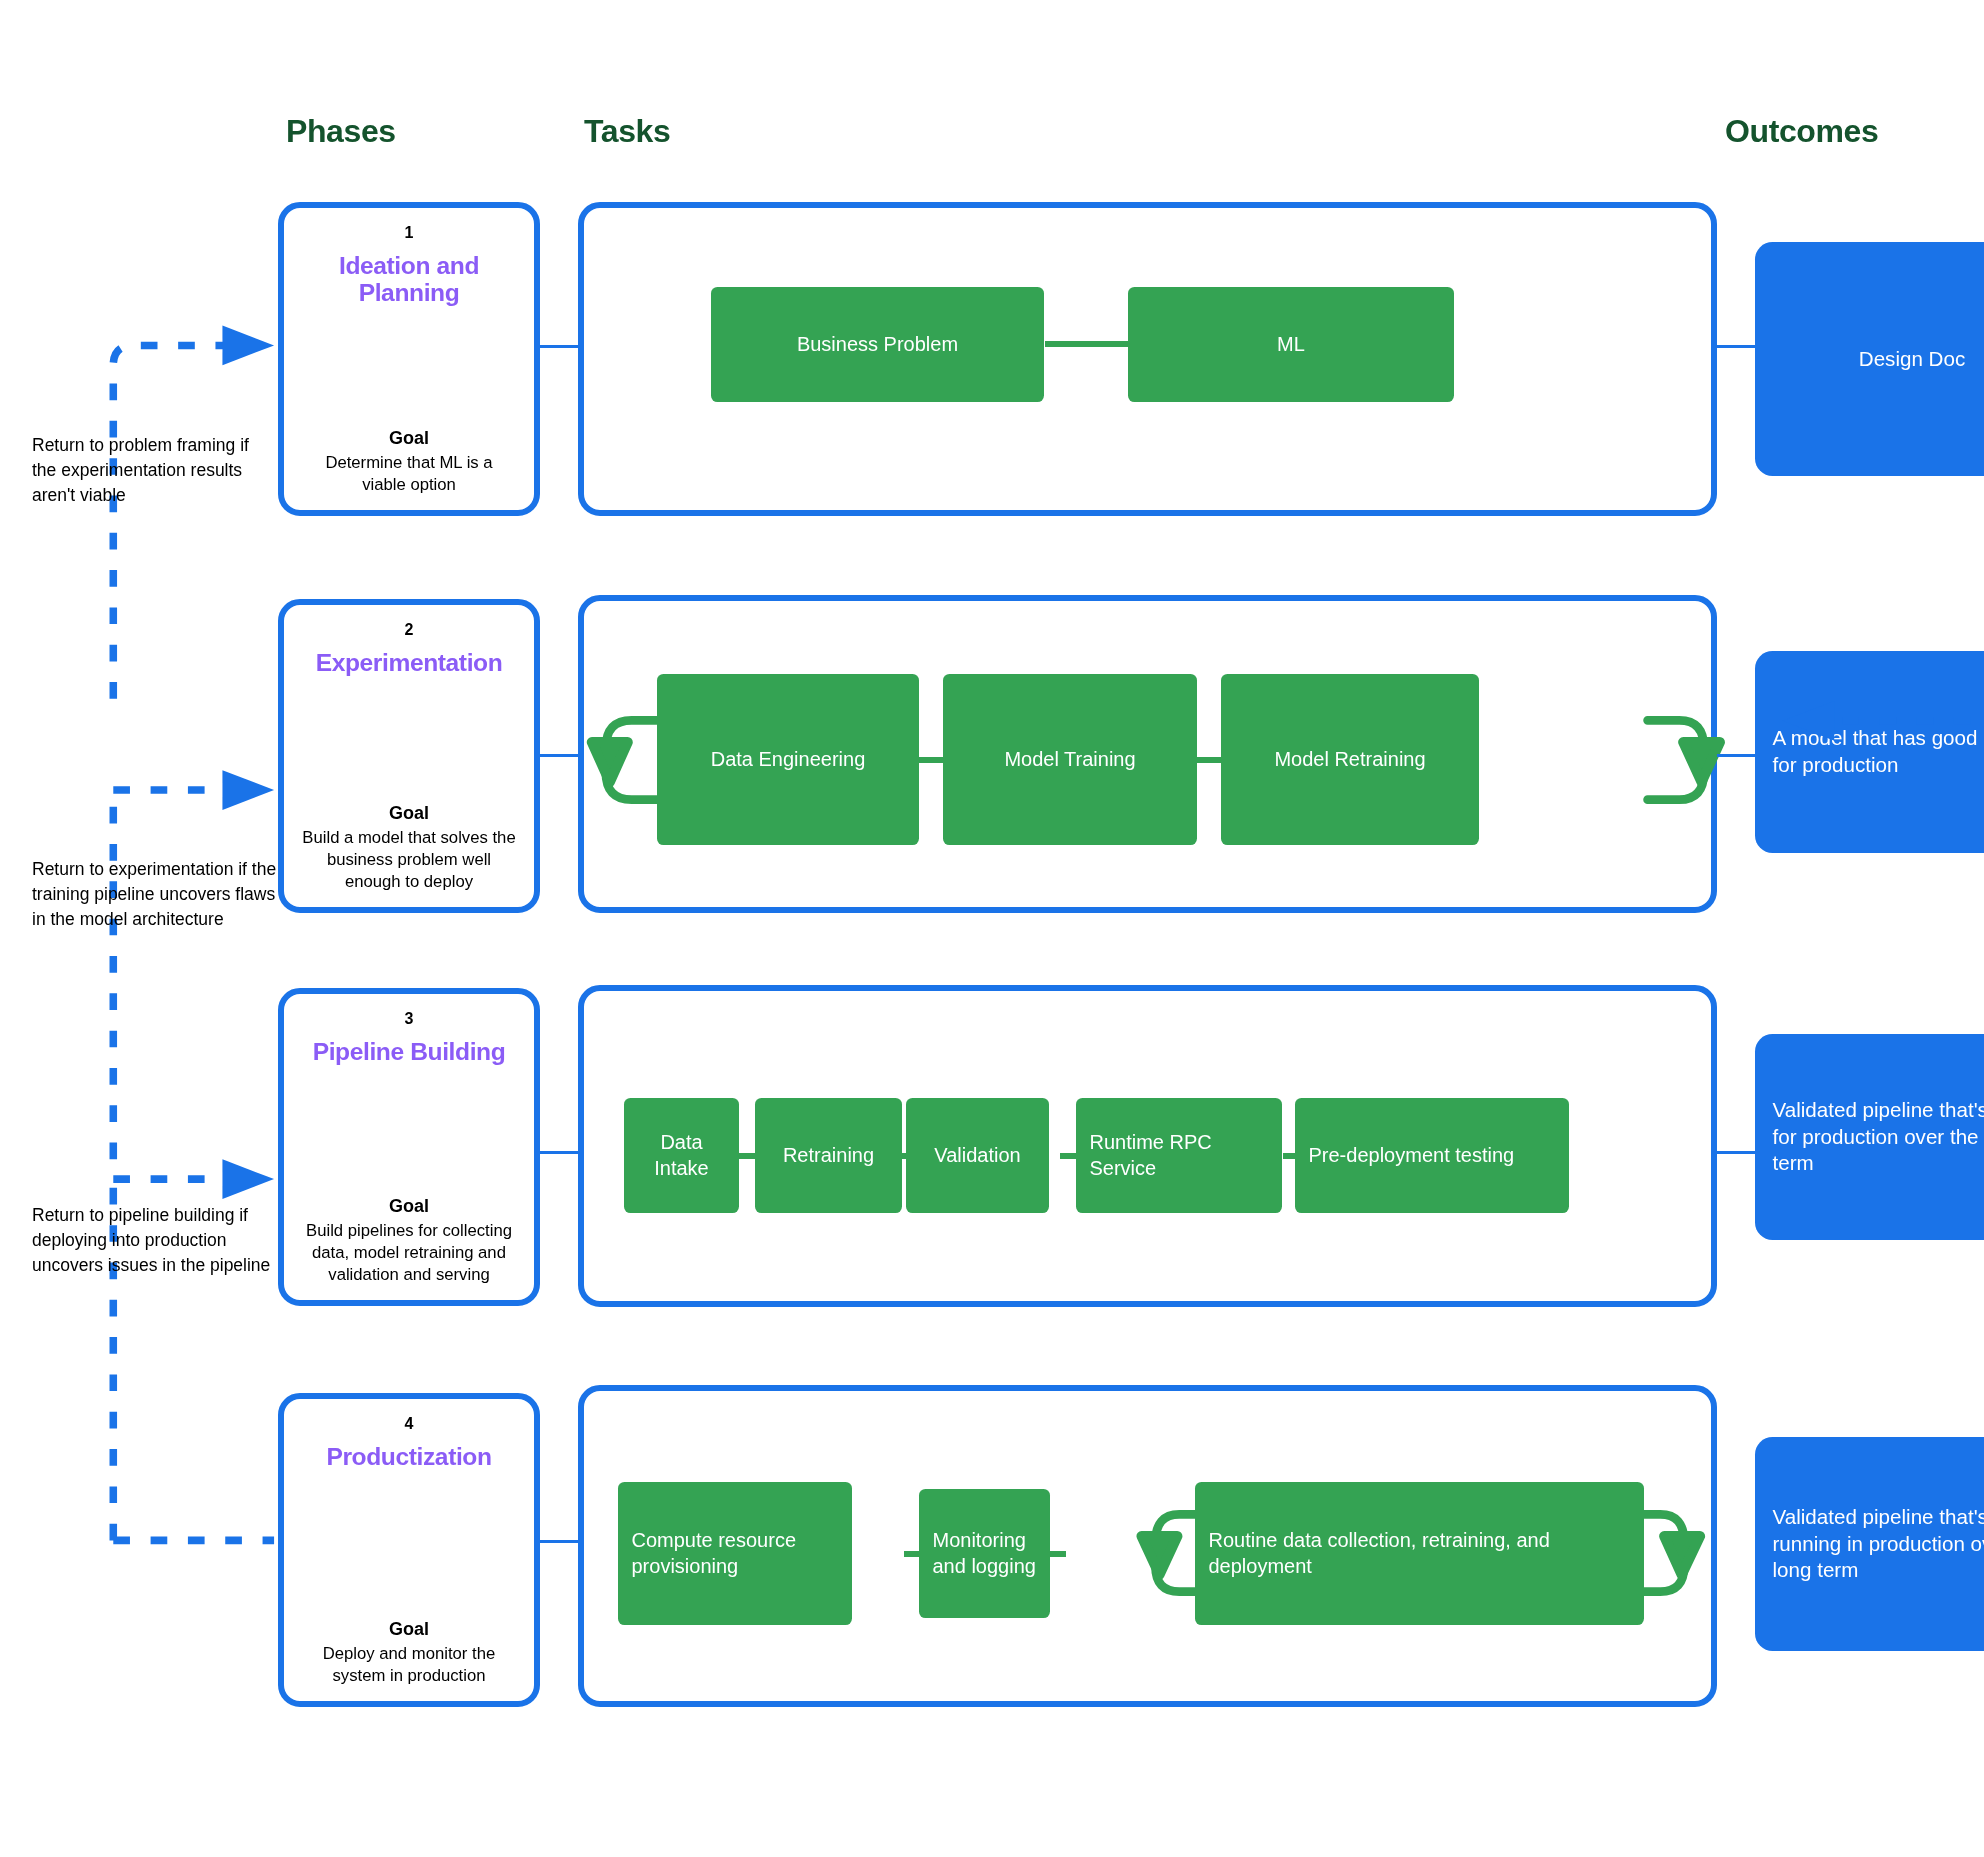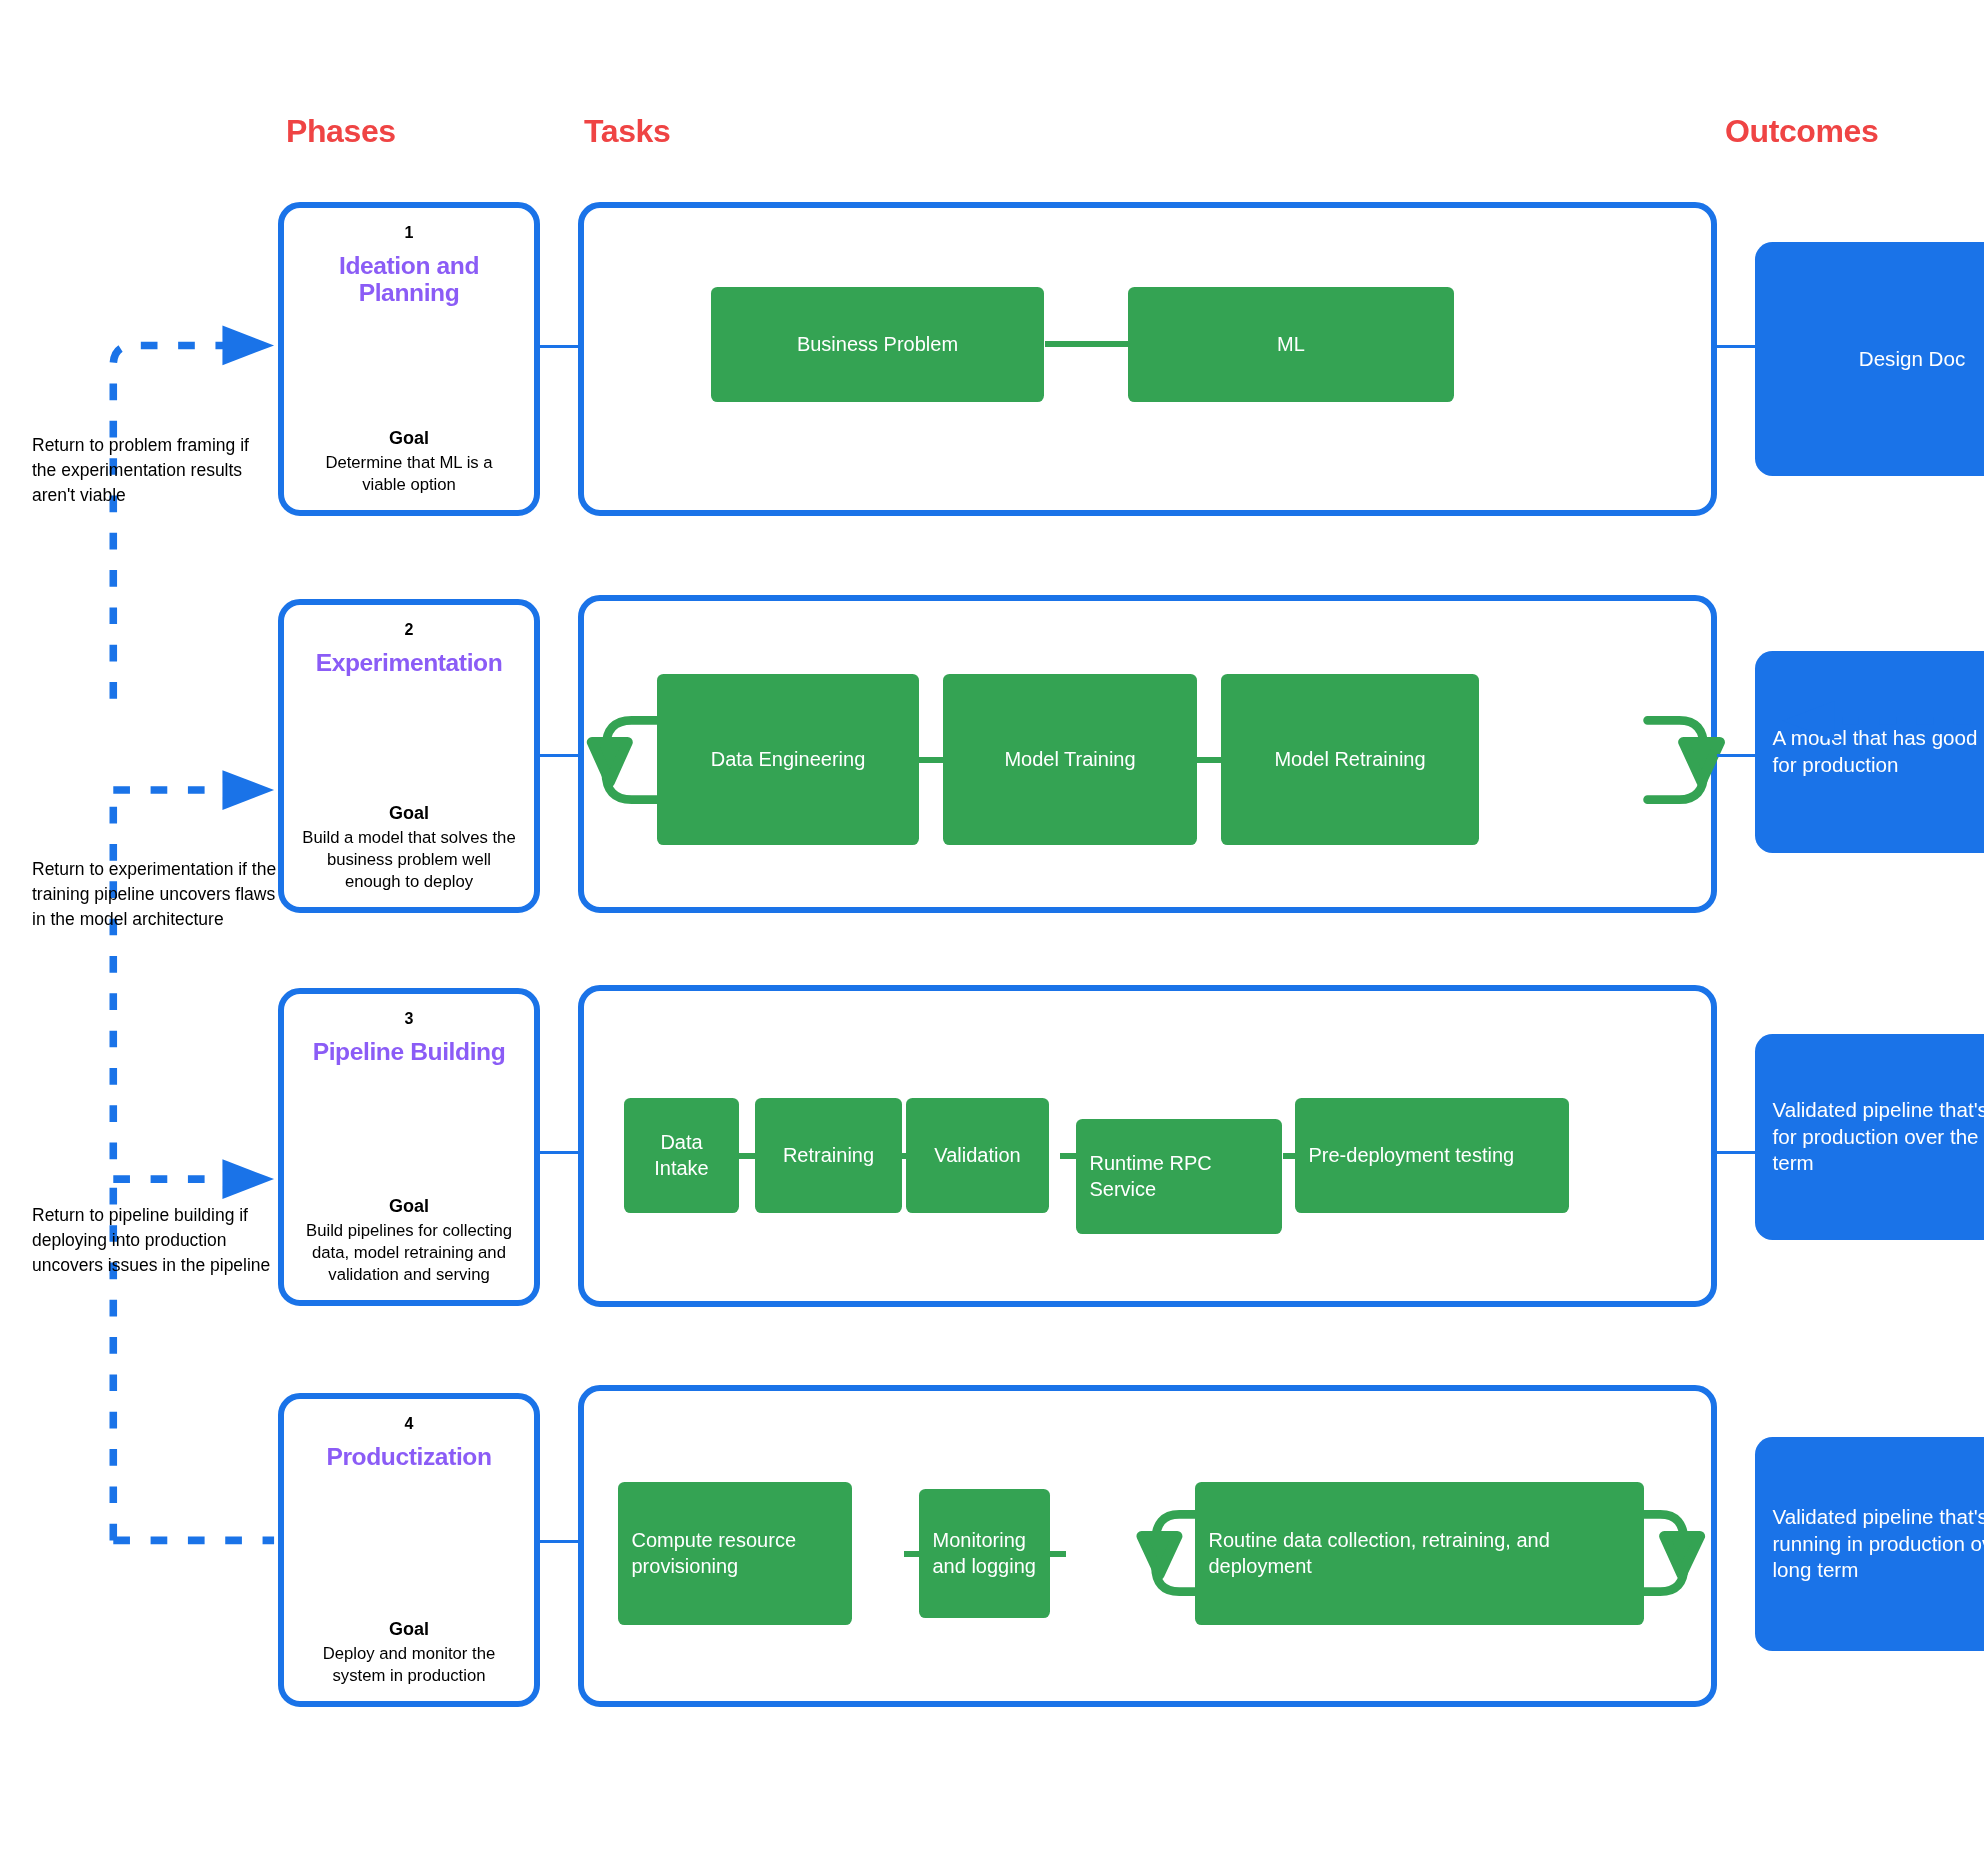--- a/index.html
+++ b/index.html
@@ -5,21 +5,21 @@
   html,body{margin:0;padding:0;background:#ffffff;}
   body{
     width:2253px;height:1858px;position:relative;overflow:hidden;
     font-family:"Liberation Sans","DejaVu Sans",sans-serif;
     color:#202124;
   }
   .abs{position:absolute;}
 
   
   .col-head{
-    font-size:32px;font-weight:700;letter-spacing:-0.4px;color:#ef4444;
+    font-size:32px;font-weight:700;letter-spacing:-0.4px;color:#14532d;
     white-space:nowrap;line-height:1;
   }
 
   
   .phase-card{
     box-sizing:border-box;
     border:6.7px solid #1a73e8;
     border-radius:22px;
     background:#ffffff;
     padding:16px 18px 13.5px 18px;
@@ -169,21 +169,21 @@
 </div>
 <div class="abs hconn" style="left:540px;top:1151px;width:40px;"></div>
 
 <div class="abs tasks-card" style="left:578px;top:985px;width:1139px;height:322px;">
   <div class="abs task-box center" style="left:40px;top:107px;width:115px;height:115px;">Data Intake</div>
   <div class="abs" style="left:155px;top:162px;width:16px;height:5.6px;background:#34a353;"></div>
   <div class="abs task-box center" style="left:171px;top:107px;width:147px;height:115px;">Retraining</div>
   <div class="abs" style="left:318px;top:162px;width:16px;height:5.6px;background:#34a353;"></div>
   <div class="abs task-box center" style="left:322px;top:107px;width:143px;height:115px;">Validation</div>
   <div class="abs" style="left:476px;top:162px;width:16px;height:5.6px;background:#34a353;"></div>
-  <div class="abs task-box" style="left:492px;top:107px;width:206px;height:115px;margin-top:21px;">Runtime RPC Service</div>
+  <div class="abs task-box" style="left:492px;top:107px;width:206px;height:115px;">Runtime RPC Service</div>
   <div class="abs" style="left:699px;top:162px;width:12px;height:5.6px;background:#34a353;"></div>
   <div class="abs task-box" style="left:711px;top:107px;width:274px;height:115px;">Pre-deployment testing</div>
 </div>
 <div class="abs hconn" style="left:1717px;top:1151px;width:40px;"></div>
 
 <div class="abs outcome-box" style="left:1755px;top:1034px;width:314px;height:206px;">Validated pipeline that's ready for production over the long term</div>
 
 <div class="abs phase-card" style="left:278px;top:1393px;width:262px;height:314px;">
   <div class="phase-num">4</div>
   <div class="phase-title">Productization</div>

